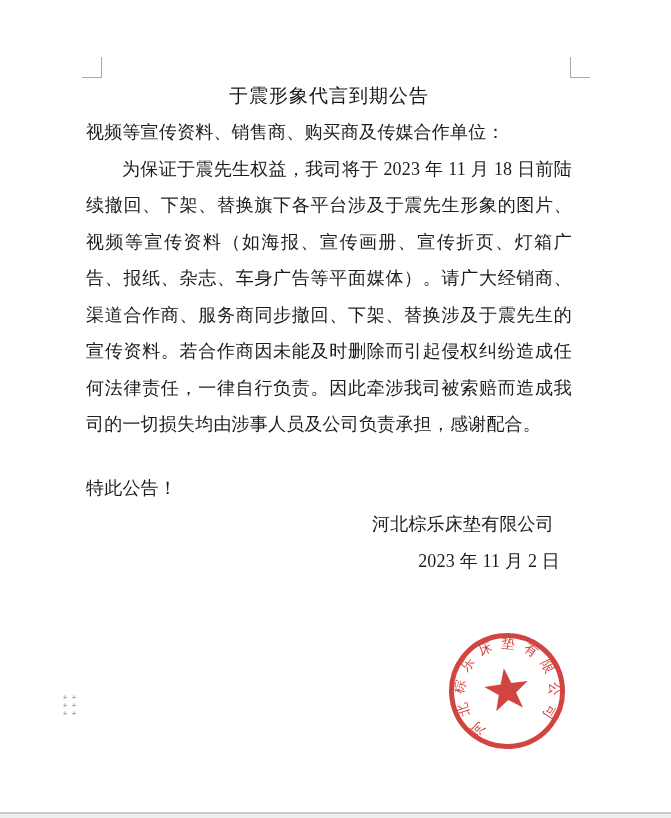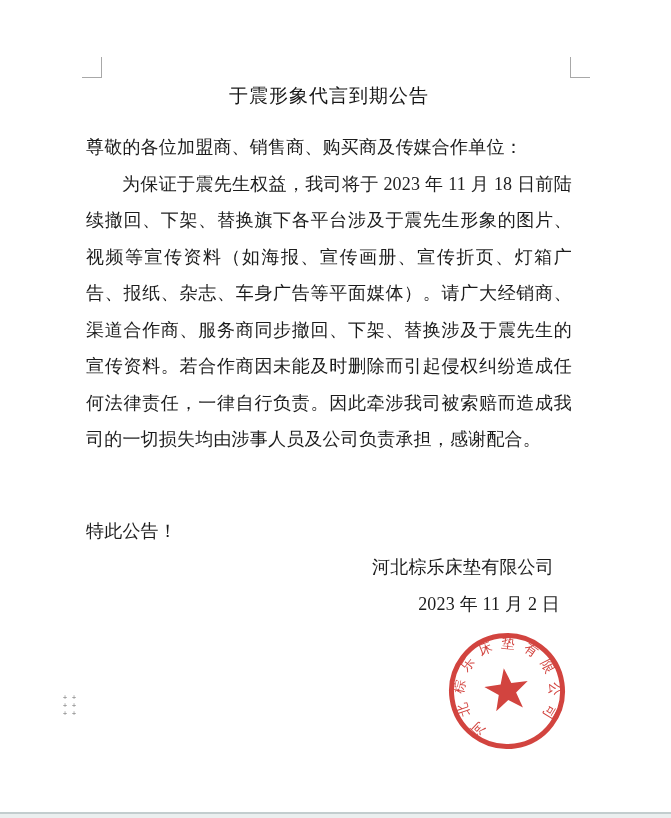--- a/index.html
+++ b/index.html
@@ -31,33 +31,33 @@
   .content {
     position: absolute; left: 86px; top: 80px; width: 486px;
     color: #1c1c1c;
   }
   .doc-title {
     font-size: 19px;
     font-weight: normal;
     text-align: center;
     line-height: 32px;
     letter-spacing: 1px;
-    margin-bottom: 17px;
+    margin-bottom: 2px;
     color: #161616;
   }
   .body-text p {
     font-size: 18px;
     line-height: 36.5px;
     text-align: justify;
     text-justify: inter-character;
     letter-spacing: 0.2px;
     color: #1c1c1c;
   }
   .body-text p.indent { text-indent: 2em; }
-  .closing { margin-top: 55px; }
+  .closing { margin-top: 27px; }
   .sig-company { text-align: right !important; padding-right: 18px; }
   .sig-date { text-align: right !important; padding-right: 12px; }
   
   .seal {
     position: absolute; left: 447px; top: 631px;
     width: 120px; height: 120px;
     opacity: 0.93;
     mix-blend-mode: multiply;
     transform: rotate(-8deg);
     pointer-events: none;
@@ -86,21 +86,21 @@
 
 <div class="page">
 
   <div class="crop-tl"></div>
   <div class="crop-tr"></div>
 
   <div class="content">
     <h1 class="doc-title">于震形象代言到期公告</h1>
 
     <div class="body-text">
-      <p>尊敬的各位加盟商、销售商、购买商及传媒合作单位：</p>
+      <p>视频等宣传资料、销售商、购买商及传媒合作单位：</p>
       <p class="indent">为保证于震先生权益，我司将于 2023 年 11 月 18 日前陆续撤回、下架、替换旗下各平台涉及于震先生形象的图片、视频等宣传资料（如海报、宣传画册、宣传折页、灯箱广告、报纸、杂志、车身广告等平面媒体）。请广大经销商、渠道合作商、服务商同步撤回、下架、替换涉及于震先生的宣传资料。若合作商因未能及时删除而引起侵权纠纷造成任何法律责任，一律自行负责。因此牵涉我司被索赔而造成我司的一切损失均由涉事人员及公司负责承担，感谢配合。</p>
       <p class="closing">特此公告！</p>
       <p class="sig-company">河北棕乐床垫有限公司</p>
       <p class="sig-date">2023 年 11 月 2 日</p>
     </div>
   </div>
 
   <div class="marks-grid">
     <span>+</span>
       <span>+</span>

